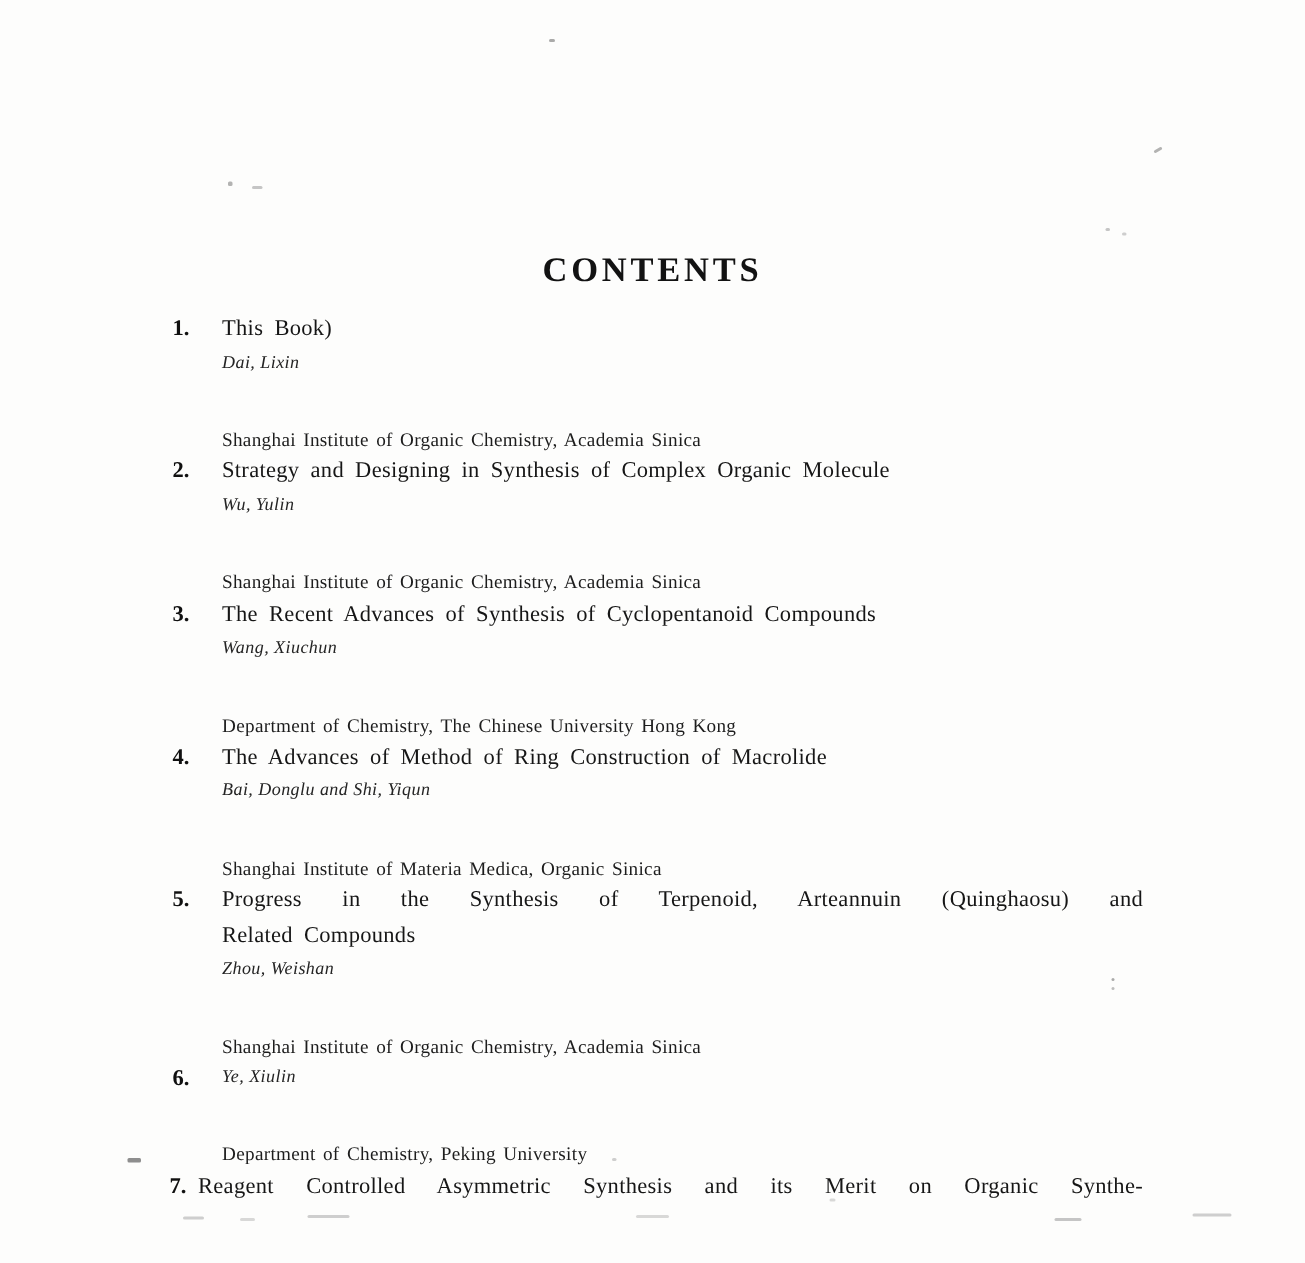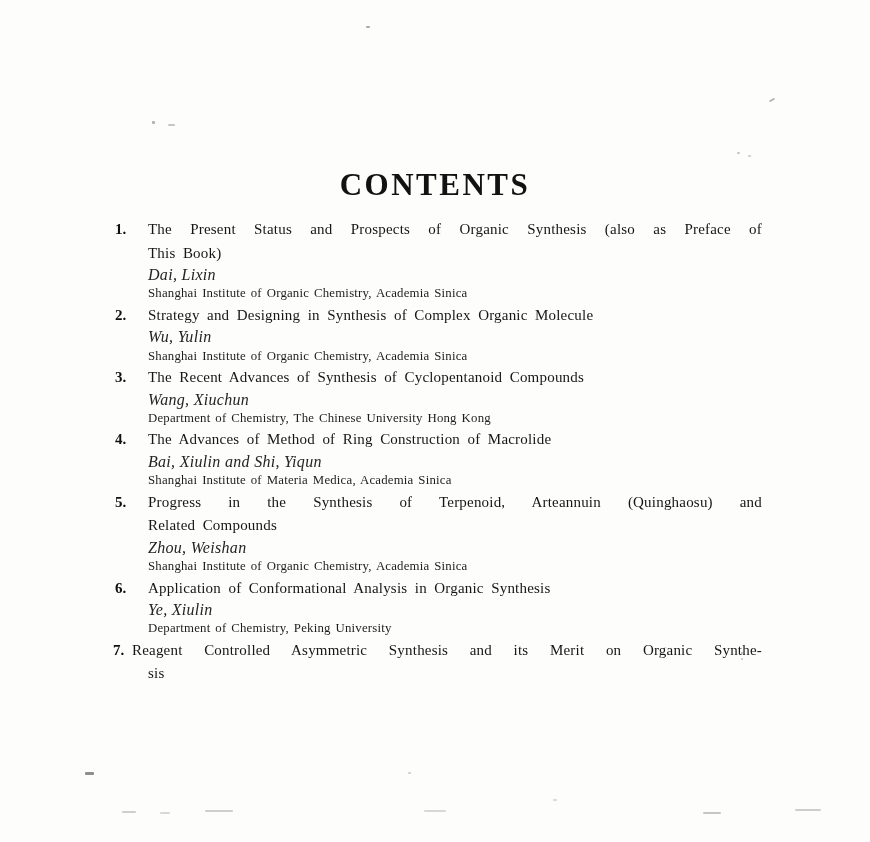--- a/index.html
+++ b/index.html
@@ -9,21 +9,21 @@
       font-family: "Liberation Serif", "DejaVu Serif", serif;
       color: #1c1c1c;
       position: relative;
       overflow: hidden;
     }
     .page { position: absolute; inset: 0; }
 
     .contents-title {
       margin: 167px 0 12px 0;
       text-align: center;
-      font-size: 31px;
+      font-size: 23px;
       font-weight: bold;
       letter-spacing: 2.5px;
       color: #121212;
     }
 
     .content {
       margin: 15px 0 0 148px;
       width: 614px;
     }
 
@@ -43,49 +43,49 @@
       font-weight: bold;
       letter-spacing: 0;
       color: #101010;
     }
     .justify { text-align: justify; text-align-last: justify; }
     .tight { margin-left: -16px; width: 630px; }
     .tight .num { left: -19px; }
 
     .author {
       font-style: italic;
-      font-size: 16px;
+      font-size: 12px;
       line-height: 19.4px;
       letter-spacing: 0.3px;
       color: #242424;
     }
     .affil {
       font-size: 12.8px;
       line-height: 19.4px;
       word-spacing: 1.5px;
       letter-spacing: 0.2px;
       color: #1d1d1d;
+      margin-top: 33px;
     }
 
     
     .speck { position: absolute; background: #444; border-radius: 1px; }
   </style>
 </head>
 <body>
 
 <div class="page">
 
   <h1 class="contents-title">CONTENTS</h1>
 
   <div class="content">
 
     <section class="entry">
       <div class="title-line justify">
         <span class="num">1.</span>
-        <span>The Present Status and Prospects of Organic Synthesis (also as Preface of</span>
       </div>
       <div class="title-line">This Book)</div>
       <div class="author">Dai, Lixin</div>
       <div class="affil">Shanghai Institute of Organic Chemistry, Academia Sinica</div>
     </section>
 
     <section class="entry">
       <div class="title-line">
         <span class="num">2.</span>
         <span>Strategy and Designing in Synthesis of Complex Organic Molecule</span>
@@ -101,49 +101,47 @@
       </div>
       <div class="author">Wang, Xiuchun</div>
       <div class="affil">Department of Chemistry, The Chinese University Hong Kong</div>
     </section>
 
     <section class="entry">
       <div class="title-line">
         <span class="num">4.</span>
         <span>The Advances of Method of Ring Construction of Macrolide</span>
       </div>
-      <div class="author">Bai, Xiulin and Shi, Yiqun</div>
-      <div class="affil">Shanghai Institute of Materia Medica, Academia Sinica</div>
+      <div class="author">Bai, Donglu and Shi, Yiqun</div>
+      <div class="affil">Shanghai Institute of Materia Medica, Organic Sinica</div>
     </section>
 
     <section class="entry">
       <div class="title-line justify">
         <span class="num">5.</span>
         <span>Progress in the Synthesis of Terpenoid, Arteannuin (Quinghaosu) and</span>
       </div>
       <div class="title-line">Related Compounds</div>
       <div class="author">Zhou, Weishan</div>
       <div class="affil">Shanghai Institute of Organic Chemistry, Academia Sinica</div>
     </section>
 
     <section class="entry">
       <div class="title-line">
         <span class="num">6.</span>
-        <span>Application of Conformational Analysis in Organic Synthesis</span>
       </div>
       <div class="author">Ye, Xiulin</div>
       <div class="affil">Department of Chemistry, Peking University</div>
     </section>
 
     <section class="entry">
       <div class="title-line justify tight">
         <span class="num">7.</span>
         <span>Reagent Controlled Asymmetric Synthesis and its Merit on Organic Synthe-</span>
       </div>
-      <div class="title-line">sis</div>
     </section>
 
   </div>
 
   <div class="speck" style="left:366px; top:26px; width:4px; height:2px; opacity:.45;"></div>
   <div class="speck" style="left:769px; top:99px; width:6px; height:2px; transform:rotate(-30deg); opacity:.4;"></div>
   <div class="speck" style="left:152px; top:121px; width:3px; height:3px; opacity:.4;"></div>
   <div class="speck" style="left:168px; top:124px; width:7px; height:2px; opacity:.3;"></div>
   <div class="speck" style="left:737px; top:152px; width:3px; height:2px; opacity:.3;"></div>
   <div class="speck" style="left:748px; top:155px; width:3px; height:2px; opacity:.25;"></div>

